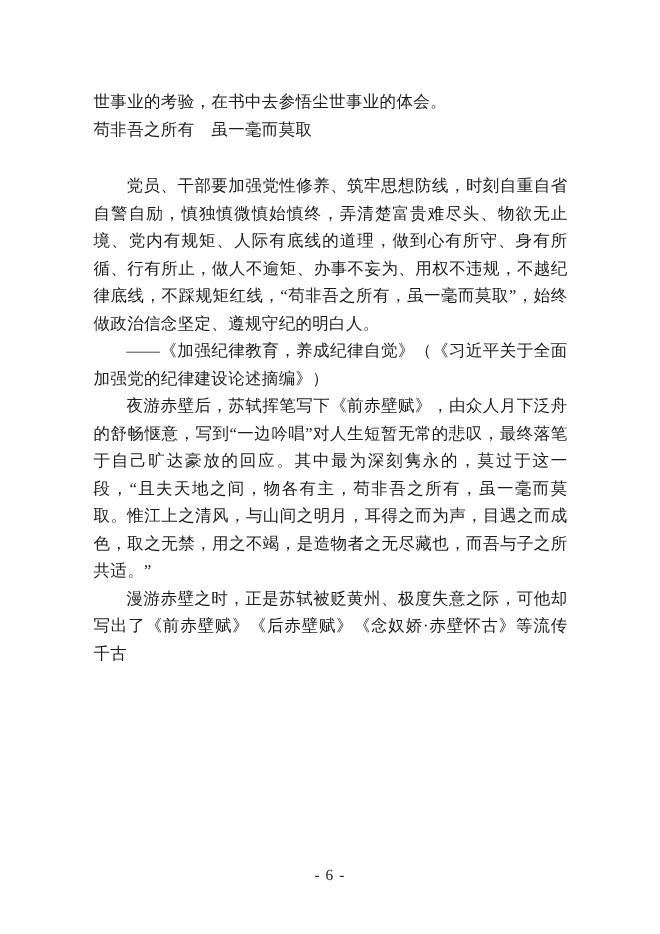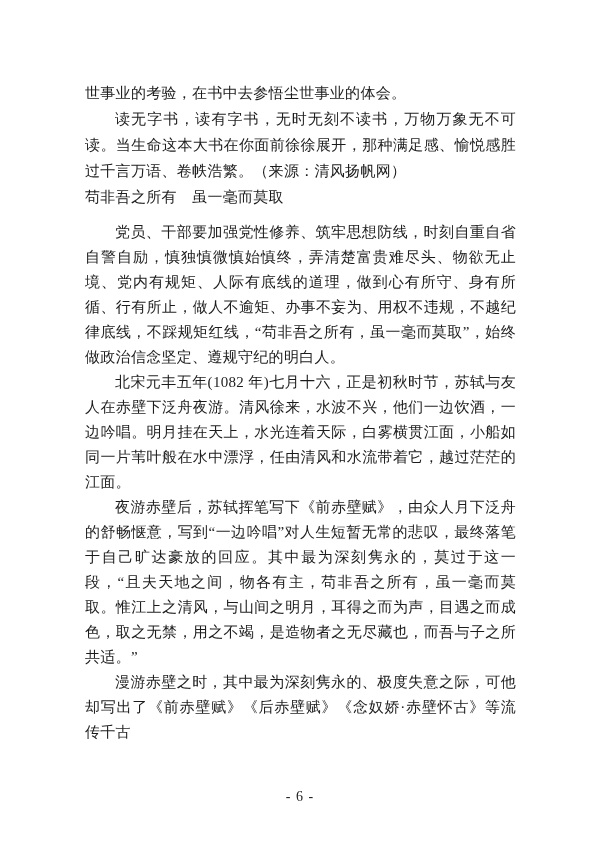--- a/index.html
+++ b/index.html
@@ -44,21 +44,21 @@
   .article-title {
     margin: 0;
     margin-top: 20px;
     font-size: 17px;
     line-height: 26px;
     font-weight: normal;
     text-align: center;
     letter-spacing: 1px;
   }
   .body-block {
-    margin-top: 10px;
+    margin-top: 26px;
   }
   .body-block p {
     line-height: 25px;
   }
   .page-number {
     position: absolute;
     top: 786px;
     left: 0;
     width: 100%;
     text-align: center;
@@ -68,27 +68,26 @@
   }
 </style>
 </head>
 <body>
 
 <div class="page">
   <div class="content">
 
     <p>世事业的考验，在书中去参悟尘世事业的体会。</p>
 
-    <p class="indent">读无字书，读有字书，无时无刻不读书，万物万象无不可读。当生命这本大书在你面前徐徐展开，那种满足感、愉悦感胜过千言万语、卷帙浩繁。（来源：清风扬帆网）</p>
 
 
     <p class="article-title">苟非吾之所有　虽一毫而莫取</p>
 
     <div class="body-block">
       <p class="indent">党员、干部要加强党性修养、筑牢思想防线，时刻自重自省自警自励，慎独慎微慎始慎终，弄清楚富贵难尽头、物欲无止境、党内有规矩、人际有底线的道理，做到心有所守、身有所循、行有所止，做人不逾矩、办事不妄为、用权不违规，不越纪律底线，不踩规矩红线，“苟非吾之所有，虽一毫而莫取”，始终做政治信念坚定、遵规守纪的明白人。</p>
-      <p class="indent">北宋元丰五年(1082 年)七月十六，正是初秋时节，苏轼与友人在赤壁下泛舟夜游。清风徐来，水波不兴，他们一边饮酒，一边吟唱。明月挂在天上，水光连着天际，白雾横贯江面，小船如同一片苇叶般在水中漂浮，任由清风和水流带着它，越过茫茫的江面。</p>
+      <p class="indent">——《加强纪律教育，养成纪律自觉》（《习近平关于全面加强党的纪律建设论述摘编》）</p>
       <p class="indent">夜游赤壁后，苏轼挥笔写下《前赤壁赋》，由众人月下泛舟的舒畅惬意，写到“一边吟唱”对人生短暂无常的悲叹，最终落笔于自己旷达豪放的回应。其中最为深刻隽永的，莫过于这一段，“且夫天地之间，物各有主，苟非吾之所有，虽一毫而莫取。惟江上之清风，与山间之明月，耳得之而为声，目遇之而成色，取之无禁，用之不竭，是造物者之无尽藏也，而吾与子之所共适。”</p>
-      <p class="indent">漫游赤壁之时，其中最为深刻隽永的、极度失意之际，可他却写出了《前赤壁赋》《后赤壁赋》《念奴娇·赤壁怀古》等流传千古</p>
+      <p class="indent">漫游赤壁之时，正是苏轼被贬黄州、极度失意之际，可他却写出了《前赤壁赋》《后赤壁赋》《念奴娇·赤壁怀古》等流传千古</p>
     </div>
   </div>
 
   <div class="page-number">- 6 -</div>
 </div>
 
 </body></html>

